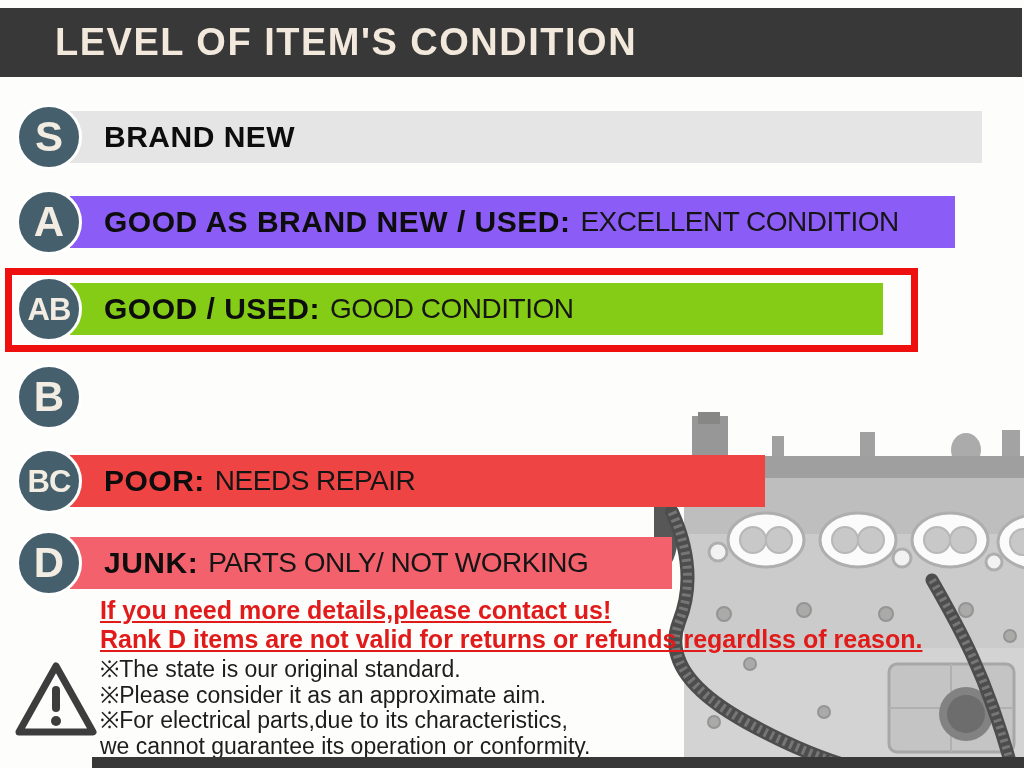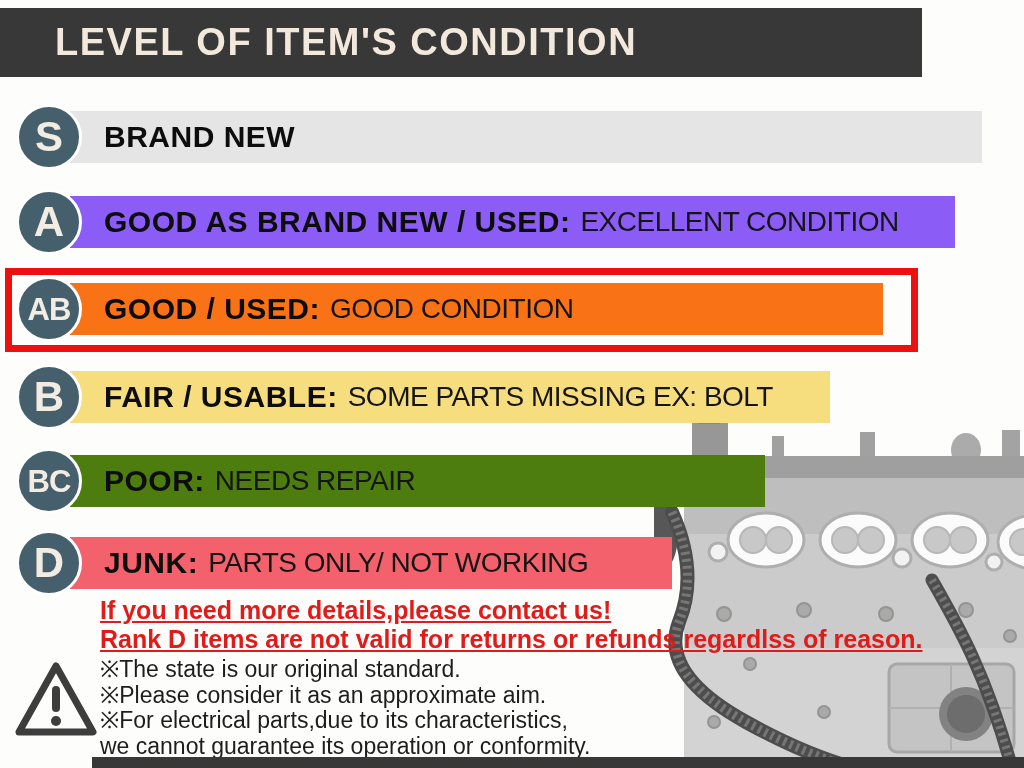--- a/index.html
+++ b/index.html
@@ -2,21 +2,21 @@
 <html><head>
 <meta charset="utf-8">
 <style>
   html,body{margin:0;padding:0;background:#ffffff;}
   .canvas{
     position:relative;width:1024px;height:768px;overflow:hidden;
     background:#fdfdfb;font-family:"Liberation Sans",sans-serif;
   }
   
   .header-bar{
-    position:absolute;left:0;top:8px;width:922px;height:69px;
+    position:absolute;left:0;top:8px;width:1022px;height:69px;
     background:#383838;display:flex;align-items:center;
   }
   .page-title{
     margin-left:55px;font-size:38px;font-weight:700;letter-spacing:1.5px;
     color:#f2e9dc;white-space:nowrap;
   }
   
   .engine-photo{position:absolute;left:654px;top:412px;width:370px;height:356px;z-index:1;}
   
   .row{position:absolute;left:0;width:1024px;height:72px;z-index:2;}
@@ -137,41 +137,37 @@
       <span class="label">GOOD AS BRAND NEW / USED:</span>
       <span class="desc">EXCELLENT CONDITION</span>
     </div>
     <div class="badge" style="background: rgb(69, 96, 108); color: rgb(242, 236, 226); top: -7px;">
         <span>A</span>
       </div>
   </div>
 
   <div class="row" style="top: 283px;">
     <div class="highlight-frame" style="border-color: rgb(238, 15, 15);"></div>
-    <div class="bar" style="width: 813px; background: #f97316;">
+    <div class="bar" style="width: 813px; background: #84cc16;">
       <span class="label">GOOD / USED:</span>
       <span class="desc">GOOD CONDITION</span>
     </div>
     <div class="badge two" style="background: rgb(69, 96, 108); color: rgb(242, 236, 226); top: -7px;">
         <span>AB</span>
       </div>
   </div>
 
   <div class="row" style="top: 371px;">
-    <div class="bar" style="width: 760px; background: rgb(246, 221, 125);">
-      <span class="label">FAIR / USABLE:</span>
-      <span class="desc">SOME PARTS MISSING EX: BOLT</span>
-    </div>
     <div class="badge" style="background: rgb(69, 96, 108); color: rgb(242, 236, 226); top: -7px;">
         <span>B</span>
       </div>
   </div>
 
   <div class="row" style="top: 455px;">
-    <div class="bar" style="width: 695px; background: #4d7c0f;">
+    <div class="bar" style="width: 695px; background: #ef4444;">
       <span class="label">POOR:</span>
       <span class="desc">NEEDS REPAIR</span>
     </div>
     <div class="badge two" style="background: rgb(69, 96, 108); color: rgb(242, 236, 226); top: -7px;">
         <span>BC</span>
       </div>
   </div>
 
   <div class="row" style="top: 537px;">
     <div class="bar" style="width: 602px; background: rgb(243, 98, 108);">

